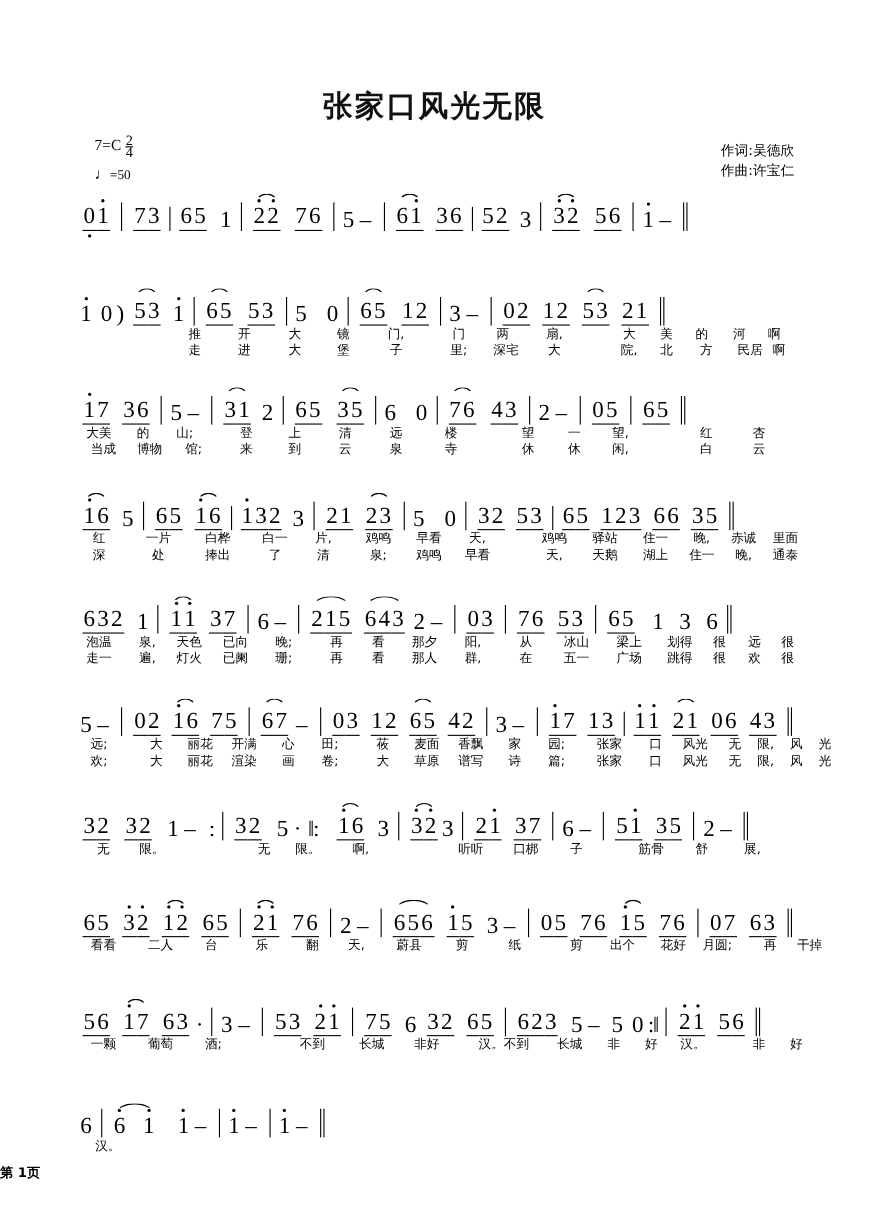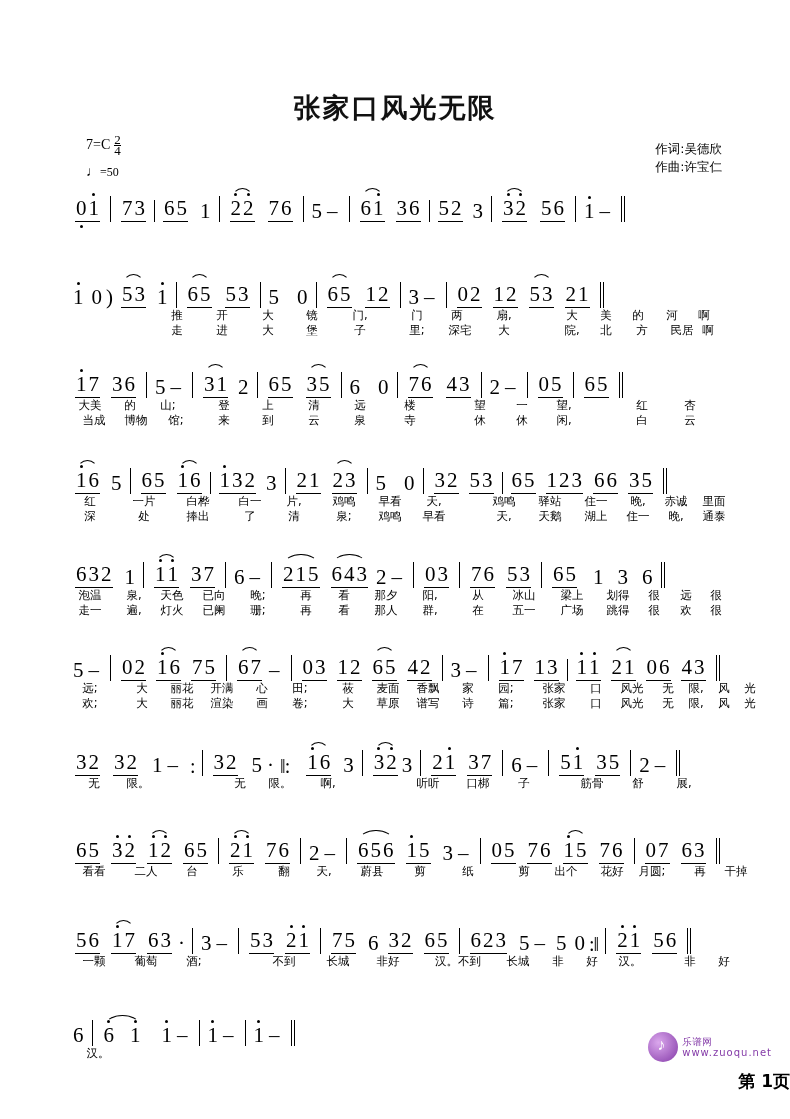--- a/index.html
+++ b/index.html
@@ -10,21 +10,21 @@
   body {
     width: 790px;
     height: 1119px;
     position: relative;
     font-family: "Liberation Serif", serif;
     color: #000;
     overflow: hidden;
   }
   .sheet {
     position: absolute;
-    left: 0; top: 12px;
+    left: 0; top: 0;
     width: 790px;
     height: 1062px;
   }
   
   .title {
     position: absolute;
     top: 78px;
     left: 0;
     width: 790px;
     text-align: center;
@@ -167,22 +167,22 @@
   .repeat {
     font-size: 20px;
     line-height: 20px;
     letter-spacing: -1px;
   }
   
   .pagenum {
     position: absolute;
     left: 0; width: 790px;
     top: 1058px;
-    text-align: right;
-    font-size: 17px;
+    text-align: left;
+    font-size: 12px;
     font-family: "DejaVu Sans", sans-serif;
     font-weight: bold;
   }
   
   .watermark {
     position: absolute;
     right: 18px;
     bottom: 12px;
     display: flex;
     align-items: center;
@@ -1127,21 +1127,14 @@
           <span class="dash">–</span>
       </div>
     </div>
     <div class="lyricline">
       <span style="left:26px">汉。</span>
     </div>
   </div>
 
   <div class="pagenum">第 1页</div>
 
-  <div class="watermark">
-    <div class="wm-circle"></div>
-    <div class="wm-text">
-      <div class="cn">乐谱网</div>
-      <div class="url">www.zuoqu.net</div>
-    </div>
-  </div>
 
 </div>
 
 </body></html>

